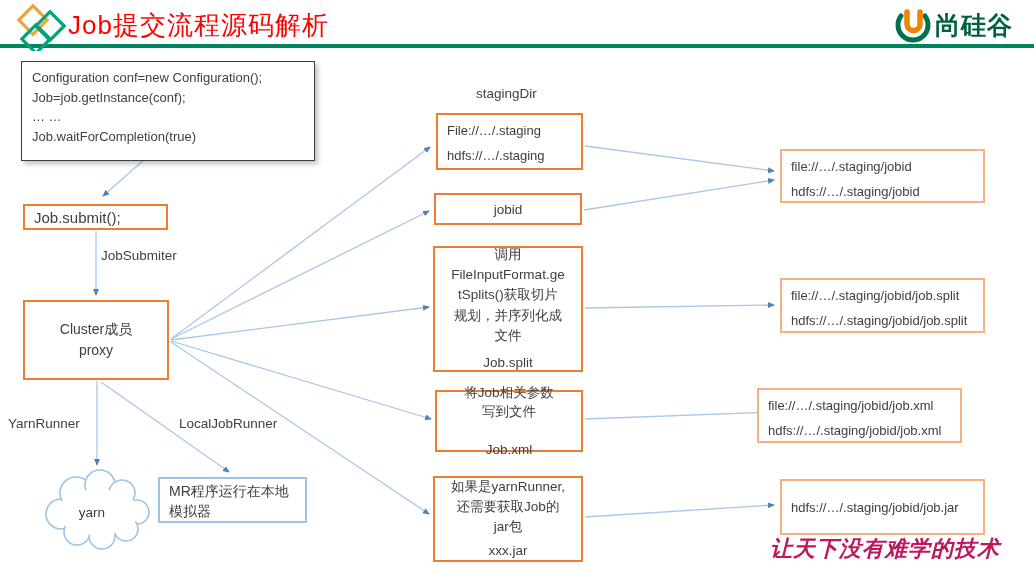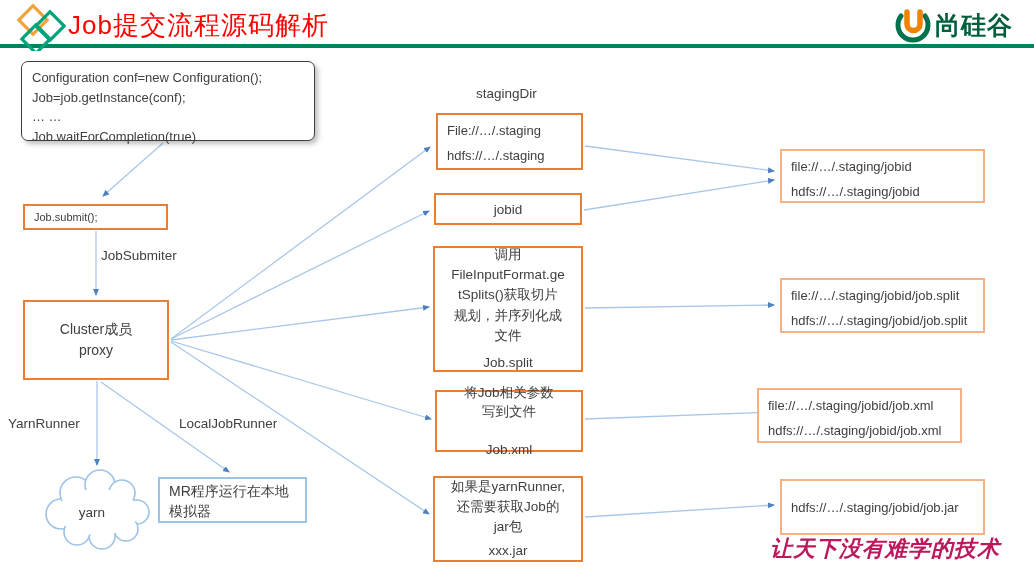--- a/index.html
+++ b/index.html
@@ -76,28 +76,28 @@
       <line x1="97" y1="381" x2="97" y2="465"></line>
       <line x1="101" y1="382" x2="229" y2="472"></line>
       <line x1="585" y1="146" x2="774" y2="171"></line>
       <line x1="584" y1="210" x2="774" y2="180"></line>
       <line x1="585" y1="308" x2="774" y2="305"></line>
       <line x1="585" y1="419" x2="774" y2="412"></line>
       <line x1="585" y1="517" x2="774" y2="505"></line>
     </g>
   </svg>
 
-  <div class="bx code" style="left:21px;top:61px;width:294px;height:80px;border-radius:7px;">
+  <div class="bx code" style="left:21px;top:61px;width:294px;height:100px;">
     <span class="ln">Configuration conf=new Configuration();</span>
     <span class="ln">Job=job.getInstance(conf);</span>
     <span class="ln">… …</span>
     <span class="ln">Job.waitForCompletion(true)</span>
   </div>
 
-  <div class="bx orange" style="left:23px;top:204px;width:145px;height:26px;line-height:23px;padding-left:9px;font-size:11px;">Job.submit();</div>
+  <div class="bx orange" style="left:23px;top:204px;width:145px;height:26px;line-height:23px;padding-left:9px;font-size:15px;">Job.submit();</div>
 
   <div class="lbl" style="left:101px;top:248px;">JobSubmiter</div>
 
   <div class="bx orange center-col" style="left:23px;top:300px;width:146px;height:80px;font-size:14px;line-height:1.5;">
     <span class="ln">Cluster成员</span>
     <span class="ln">proxy</span>
   </div>
 
   <div class="lbl" style="left:8px;top:416px;">YarnRunner</div>
   <div class="lbl" style="left:179px;top:416px;">LocalJobRunner</div>

